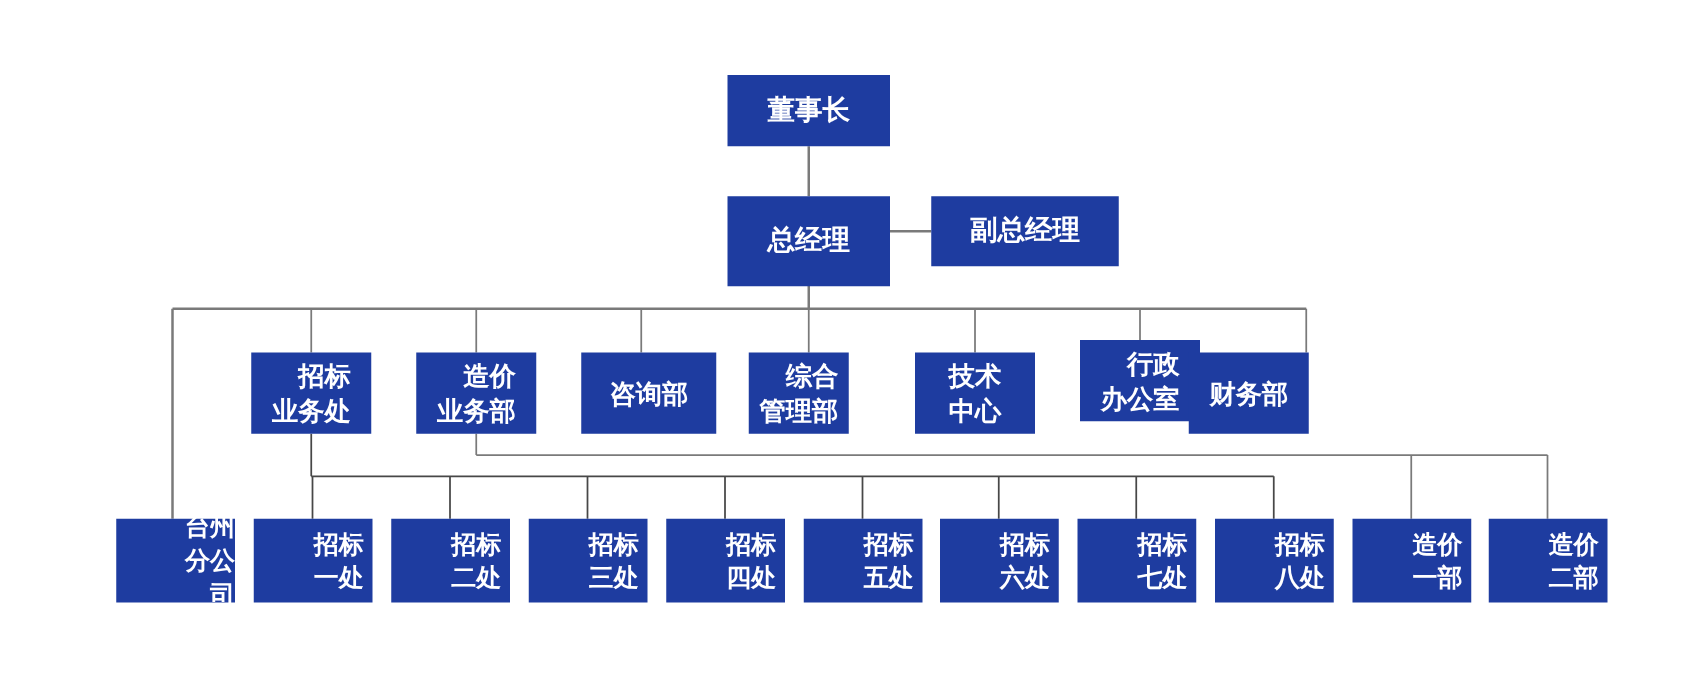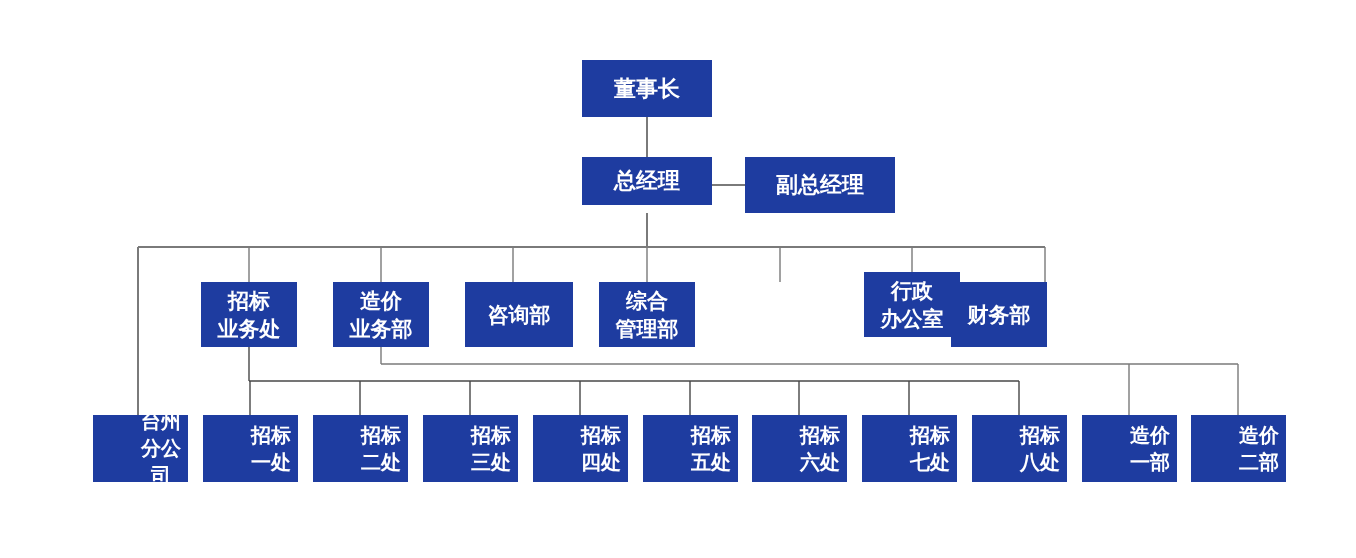--- a/index.html
+++ b/index.html
@@ -32,21 +32,21 @@
     z-index: 1;
   }
   .node {
     position: absolute;
     z-index: 2;
     background: var(--node-fill);
     color: var(--node-text);
     display: flex;
     align-items: center;
     justify-content: center;
-    text-align: center;
+    text-align: right;
     font-weight: bold;
     white-space: pre-line;
     line-height: 28px;
   }
   .lvl1, .lvl2 { font-size: 22px; }
   .lvl3 { font-size: 21px; line-height: 28px; }
   .lvl4 { font-size: 20px; line-height: 27px; padding-left: 41px; }
 </style>
 </head>
 <body>
@@ -75,30 +75,32 @@
 
     <g fill="none" stroke-width="1.4" stroke="#474747">
       <path d="M249 347 V381"></path>
       <path d="M249 381 H1019"></path>
       <path d="M250 381 V415 M360 381 V415 M470 381 V415 M580 381 V415 M690 381 V415 M799 381 V415 M909 381 V415 M1019 381 V415"></path>
     </g>
   </svg>
 
   <div class="node lvl1" style="left:582px;top:60px;width:130px;height:57px">董事长</div>
 
-  <div class="node lvl2" style="left:582px;top:157px;width:130px;height:48px">总经理</div>
+  <div class="node lvl2" style="left:582px;top:157px;width:130px;height:72px">总经理</div>
   <div class="node lvl2" style="left:745px;top:157px;width:150px;height:56px">副总经理</div>
 
   <div class="node lvl3" style="left:201px;top:282px;width:96px;height:65px">招标
 业务处</div>
   <div class="node lvl3" style="left:333px;top:282px;width:96px;height:65px">造价
 业务部</div>
   <div class="node lvl3" style="left:465px;top:282px;width:108px;height:65px">咨询部</div>
-  <div class="node lvl3" style="left:599px;top:282px;width:96px;height:65px">综合
+  <div class="node lvl3" style="left:599px;top:282px;width:80px;height:65px">综合
 管理部</div>
+  <div class="node lvl3" style="left:732px;top:282px;width:96px;height:65px">技术
+中心</div>
   <div class="node lvl3" style="left:864px;top:272px;width:96px;height:65px">行政
 办公室</div>
   <div class="node lvl3" style="left:951px;top:282px;width:96px;height:65px">财务部</div>
 
   <div class="node lvl4" style="left:93px;top:415px;width:95px;height:67px">台州
 分公司</div>
   <div class="node lvl4" style="left:203px;top:415px;width:95px;height:67px">招标
 一处</div>
   <div class="node lvl4" style="left:313px;top:415px;width:95px;height:67px">招标
 二处</div>

